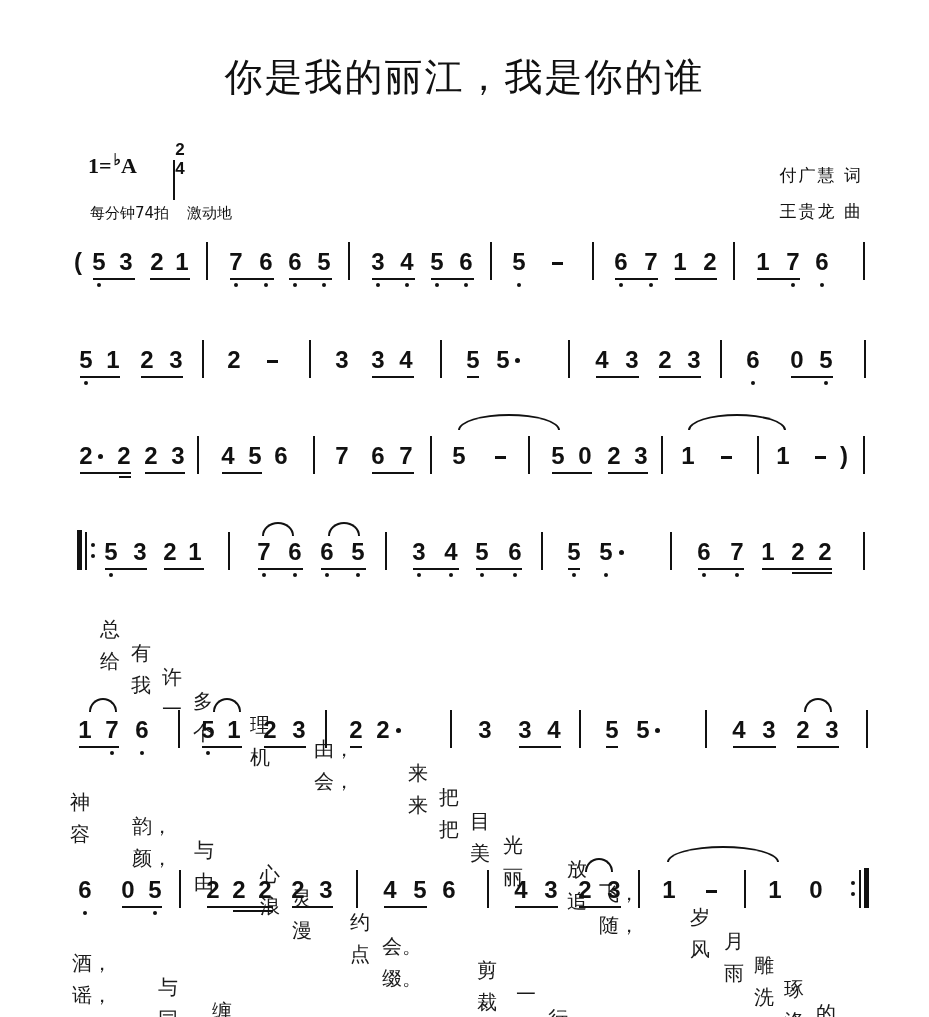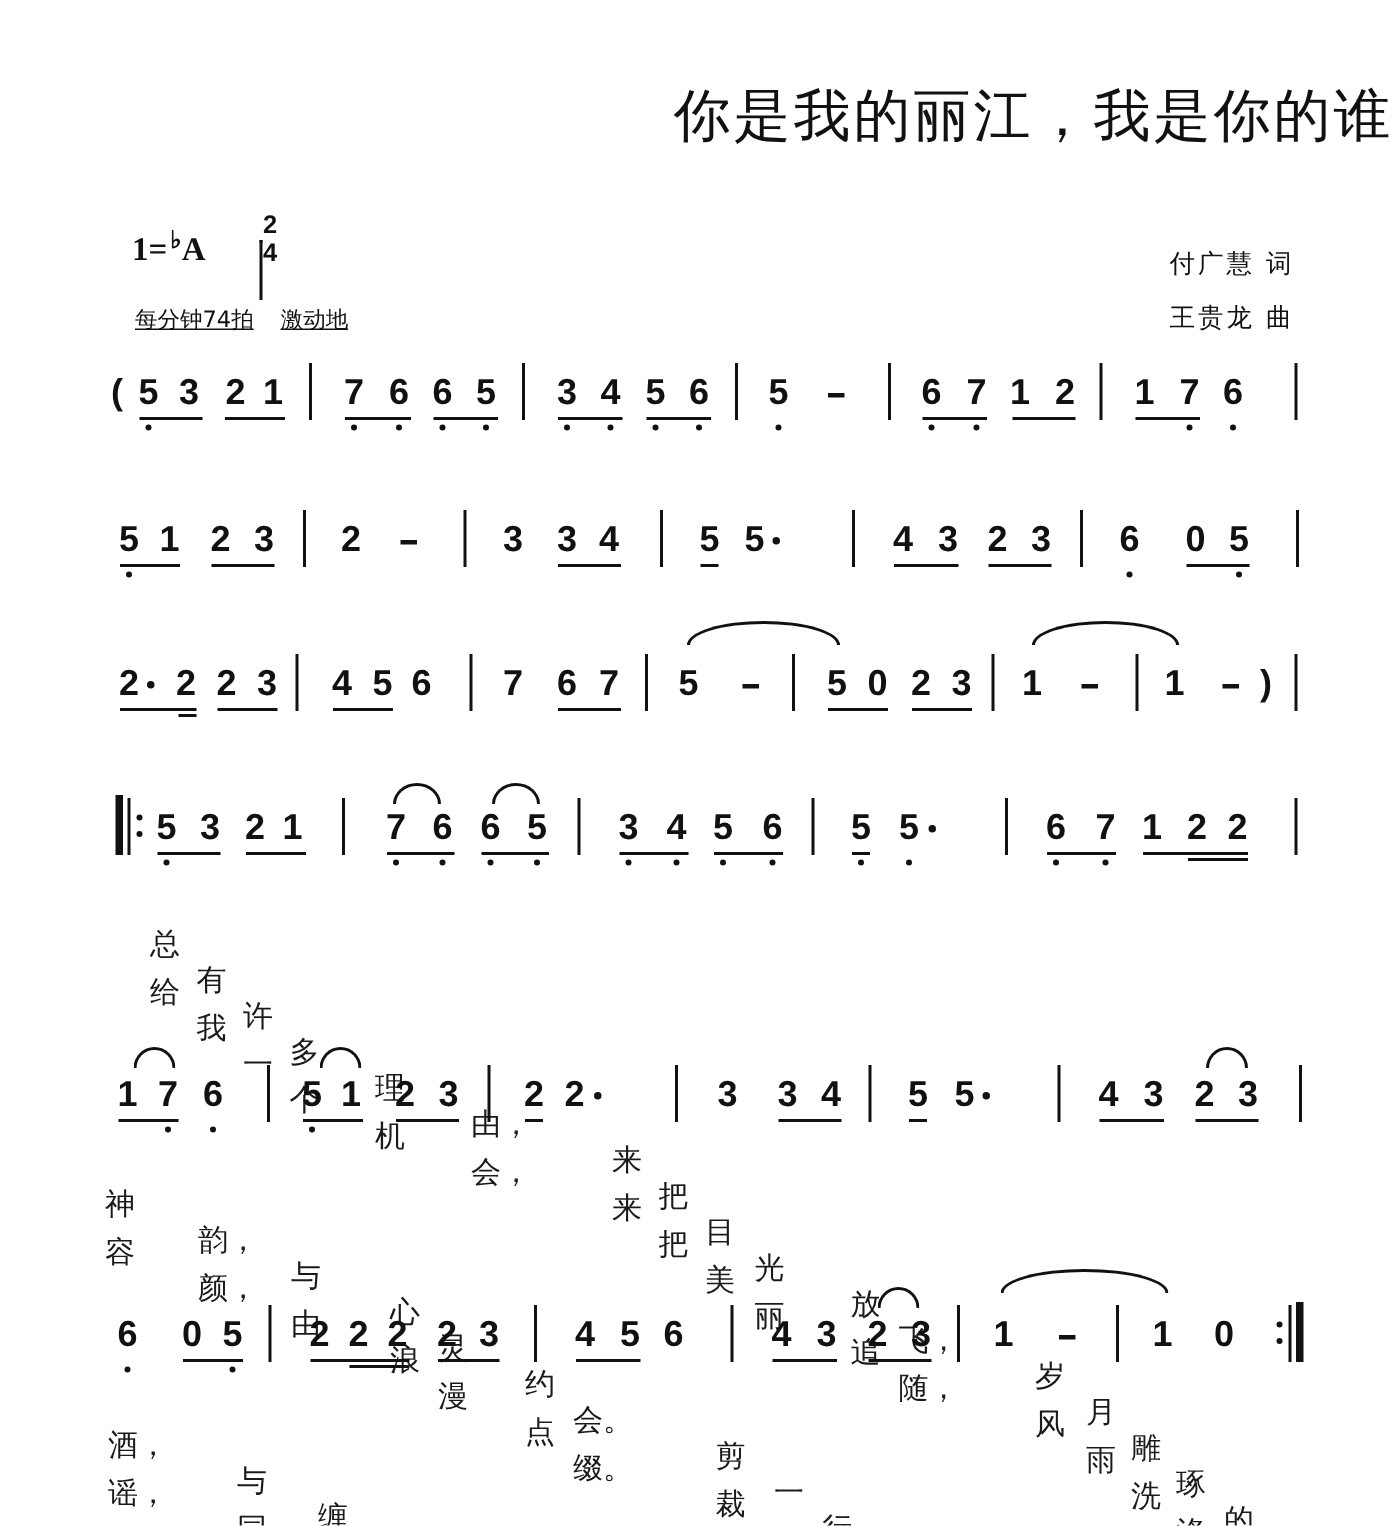--- a/index.html
+++ b/index.html
@@ -1,26 +1,26 @@
 <!DOCTYPE html>
 <html><head>
 <meta charset="utf-8">
 <style>
   html, body { margin: 0; padding: 0; background: #ffffff; }
   body { width: 929px; height: 1017px; position: relative; overflow: hidden;
          font-family: "DejaVu Sans", sans-serif; color: #111; }
-  .title { position: absolute; left: 0; width: 929px; top: 52px; text-align: right;
+  .title { position: absolute; left: 0; width: 929px; top: 52px; text-align: center;
            font-family: "DejaVu Serif", serif; font-size: 38px; letter-spacing: 2px; color: #111; }
   .key { position: absolute; left: 88px; top: 150px; font-family: "Liberation Serif", serif; font-weight: bold; font-size: 22px; }
   .key .flat { font-size: 16px; vertical-align: 8px; margin-left: 2px; }
   .frac { position: absolute; left: 173px; top: 140px; width: 14px; text-align: center;
           font-family: "Liberation Sans", sans-serif; font-weight: bold; font-size: 17px; line-height: 19px; }
   .frac .bar { border-top: 2px solid #111; margin: 1px 0; }
   .tempo { position: absolute; left: 90px; top: 204px; font-size: 15px; }
-  .tempo span { margin-right: 18px; text-decoration: underline; }
+  .tempo span { margin-right: 18px; }
   .credit { position: absolute; right: 66px; font-family: "DejaVu Serif", serif; font-size: 17px; letter-spacing: 2px; }
   .row { position: absolute; left: 0; width: 929px; }
   .n { position: absolute; font-family: "Liberation Sans", sans-serif; font-weight: bold; font-size: 24px;
        width: 16px; text-align: center; line-height: 24px; }
   .dash { position: absolute; width: 11px; height: 3px; background: #111; }
   .bar { position: absolute; width: 2px; height: 38px; background: #111; }
   .ul { position: absolute; height: 2px; background: #111; }
   .dotb { position: absolute; width: 4px; height: 4px; border-radius: 50%; background: #111; }
   .dotr { position: absolute; width: 5px; height: 5px; border-radius: 50%; background: #111; }
   .tie { position: absolute; border: 2px solid #111; border-bottom: none; border-radius: 50% 50% 0 0 / 100% 100% 0 0; }

